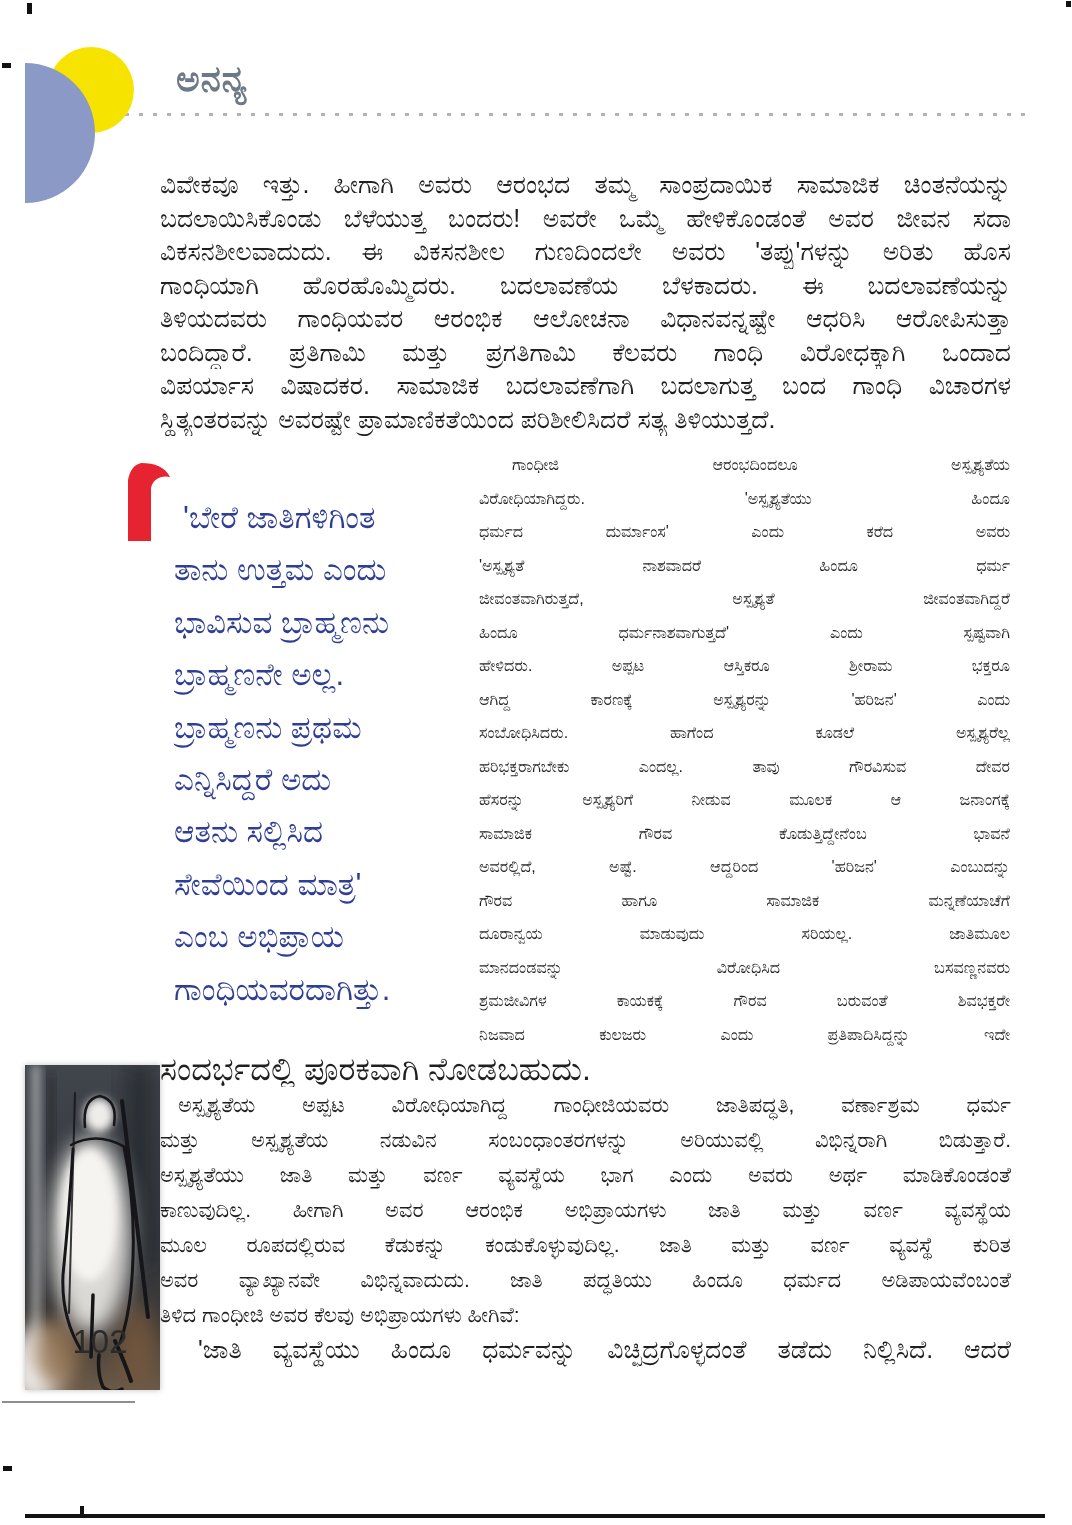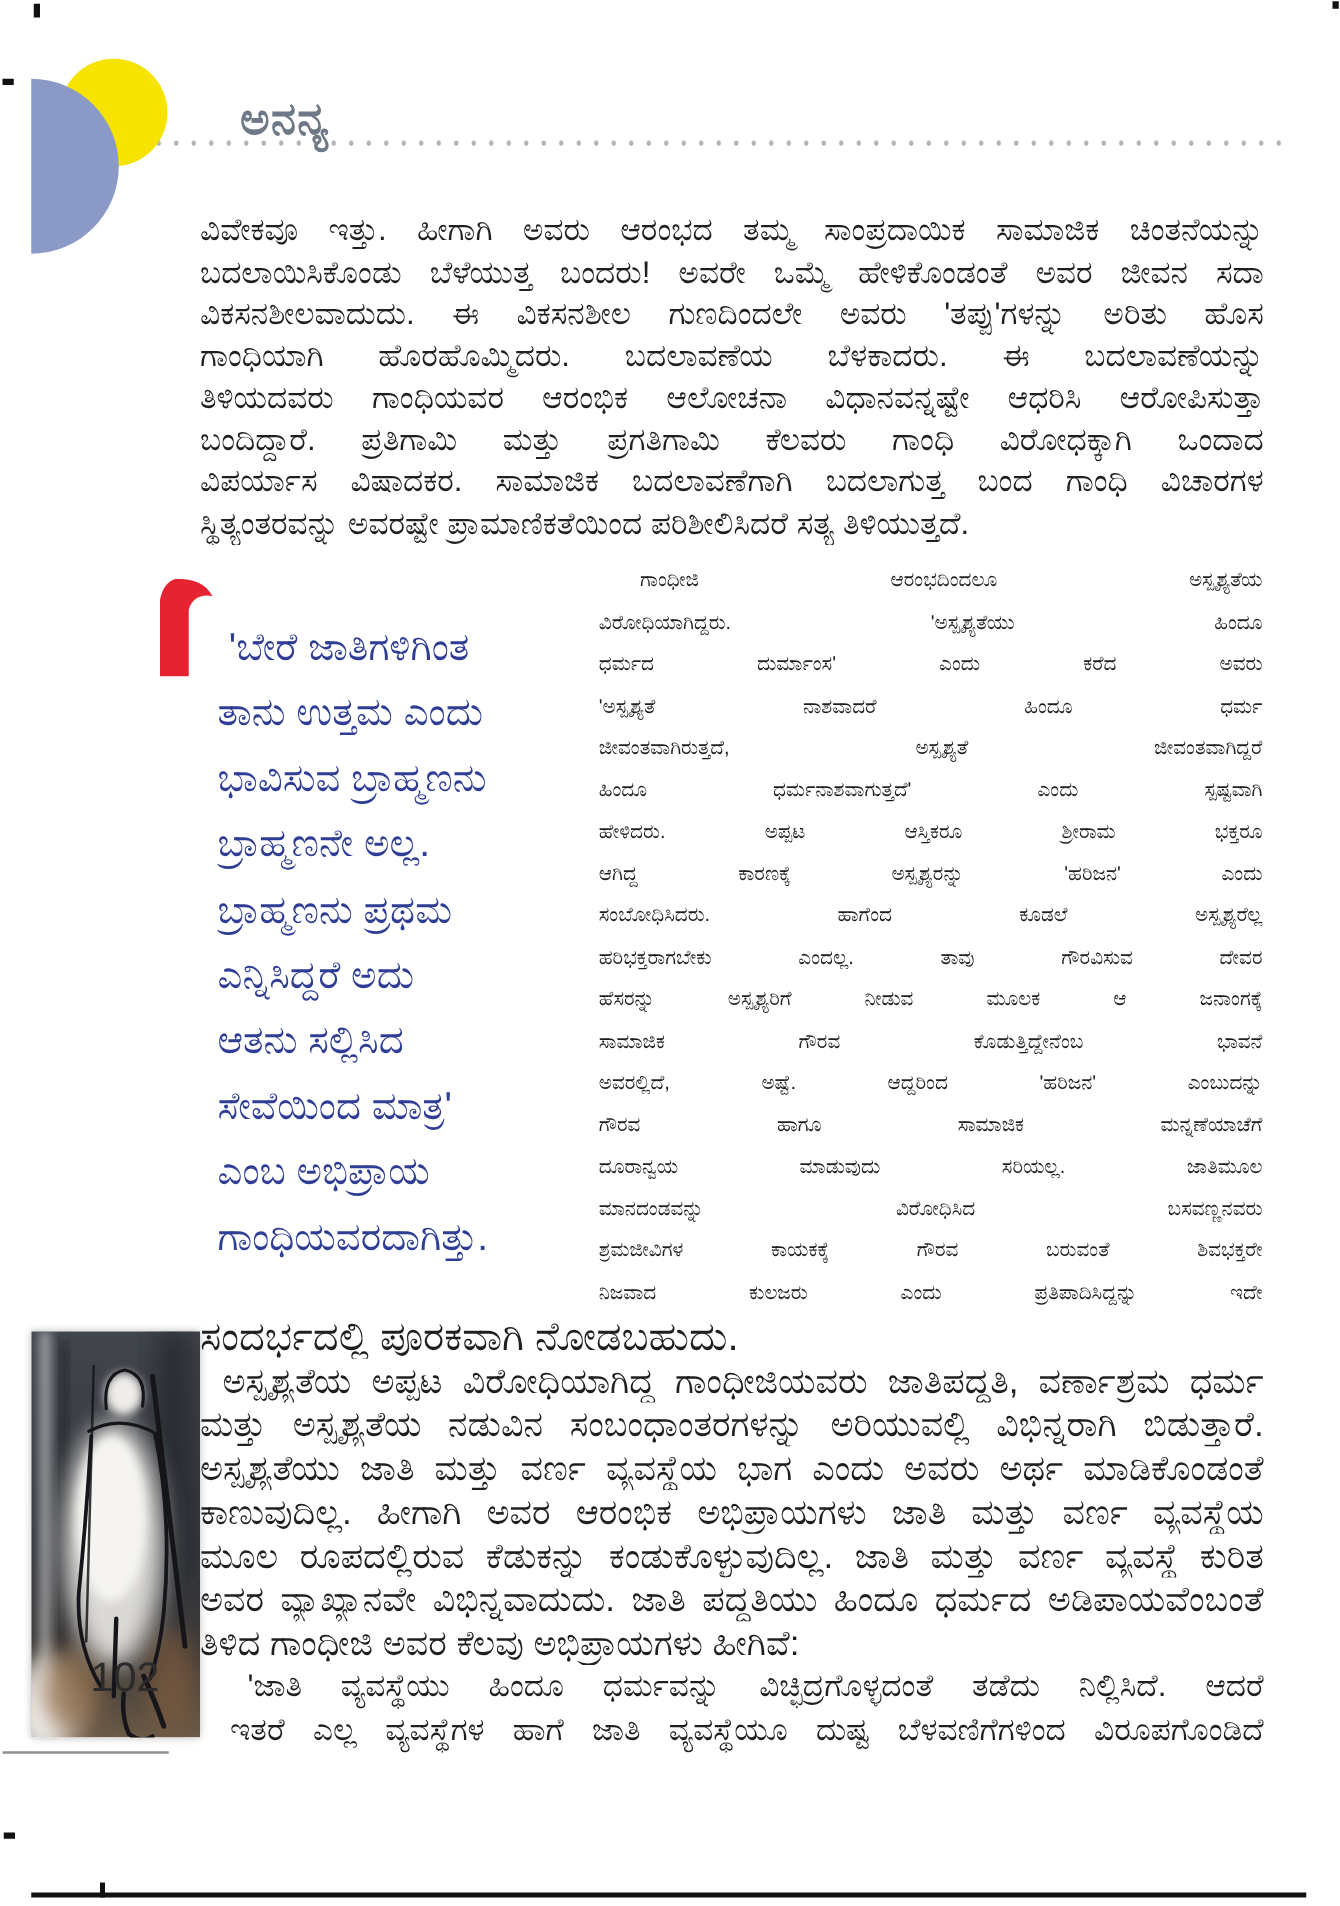--- a/index.html
+++ b/index.html
@@ -18,21 +18,21 @@
 
   
   .half-circle{
     position:absolute;left:25px;top:63px;width:70px;height:140px;
     border-radius:0 70px 70px 0;z-index:2;
   }
   .yellow-circle{
     position:absolute;left:48px;top:47px;width:86px;height:86px;border-radius:50%;z-index:1;
   }
   .page-title{
-    position:absolute;left:176px;top:58px;margin:16px;font-size:36px;font-weight:600;
+    position:absolute;left:176px;top:58px;margin:0;font-size:36px;font-weight:600;
     letter-spacing:1px;z-index:3;
   }
   .dotted-rule{
     position:absolute;left:120px;top:110px;width:912px;height:9px;
     background-image:radial-gradient(circle 2px,#b3b3b3 95%,rgba(0,0,0,0) 100%);
     background-size:14px 9px;background-repeat:repeat-x;background-position:0 center;
   }
 
   
   .tb{position:absolute;}
@@ -49,21 +49,21 @@
   #right-col .tl{height:33.5px;line-height:33.5px;}
 
   .pull-quote{position:absolute;left:128px;top:463px;width:345px;height:560px;}
   .quote-mark{position:absolute;left:0;top:0;}
   #pq-text{left:174px;top:492px;width:300px;font-size:31px;font-weight:500;--ind:9px;}
   #pq-text .tl,#pq-text .tl-end{
     height:52.4px;line-height:52.4px;text-align:center;text-align-last:left;overflow:hidden;
   }
 
   #closing-line{left:160px;top:1052px;width:851px;font-size:32px;line-height:35px;height:35px;overflow:hidden;}
-  #para3{left:160px;top:1087px;width:851px;font-size:28px;--ind:18px;}
+  #para3{left:160px;top:1087px;width:851px;font-size:21px;--ind:18px;}
   #para3 .tl{height:35px;line-height:35px;}
   #para4{left:160px;top:1332px;width:851px;font-size:25px;--ind:14px;}
   #para4 .tl{height:35px;line-height:35px;margin-left:24px;}
 
   
   .illustration{
     position:absolute;left:25px;top:1065px;width:135px;height:325px;margin:0;
     box-shadow:0 0 6px rgba(0,0,0,.25);
   }
   .illustration svg{display:block;width:100%;height:100%;}
@@ -148,21 +148,20 @@
       <div class="tl">ಅಸ್ಪೃಶ್ಯತೆಯ ಅಪ್ಪಟ ವಿರೋಧಿಯಾಗಿದ್ದ ಗಾಂಧೀಜಿಯವರು ಜಾತಿಪದ್ಧತಿ, ವರ್ಣಾಶ್ರಮ ಧರ್ಮ</div>
       <div class="tl">ಮತ್ತು ಅಸ್ಪೃಶ್ಯತೆಯ ನಡುವಿನ ಸಂಬಂಧಾಂತರಗಳನ್ನು ಅರಿಯುವಲ್ಲಿ ವಿಭಿನ್ನರಾಗಿ ಬಿಡುತ್ತಾರೆ.</div>
       <div class="tl">ಅಸ್ಪೃಶ್ಯತೆಯು ಜಾತಿ ಮತ್ತು ವರ್ಣ ವ್ಯವಸ್ಥೆಯ ಭಾಗ ಎಂದು ಅವರು ಅರ್ಥ ಮಾಡಿಕೊಂಡಂತೆ</div>
       <div class="tl">ಕಾಣುವುದಿಲ್ಲ. ಹೀಗಾಗಿ ಅವರ ಆರಂಭಿಕ ಅಭಿಪ್ರಾಯಗಳು ಜಾತಿ ಮತ್ತು ವರ್ಣ ವ್ಯವಸ್ಥೆಯ</div>
       <div class="tl">ಮೂಲ ರೂಪದಲ್ಲಿರುವ ಕೆಡುಕನ್ನು ಕಂಡುಕೊಳ್ಳುವುದಿಲ್ಲ. ಜಾತಿ ಮತ್ತು ವರ್ಣ ವ್ಯವಸ್ಥೆ ಕುರಿತ</div>
       <div class="tl">ಅವರ ವ್ಯಾಖ್ಯಾನವೇ ವಿಭಿನ್ನವಾದುದು. ಜಾತಿ ಪದ್ಧತಿಯು ಹಿಂದೂ ಧರ್ಮದ ಅಡಿಪಾಯವೆಂಬಂತೆ</div>
       <div class="tl tl-end">ತಿಳಿದ ಗಾಂಧೀಜಿ ಅವರ ಕೆಲವು ಅಭಿಪ್ರಾಯಗಳು ಹೀಗಿವೆ:</div>
     </section>
   <section class="tb indent-first" id="para4">
       <div class="tl">'ಜಾತಿ ವ್ಯವಸ್ಥೆಯು ಹಿಂದೂ ಧರ್ಮವನ್ನು ವಿಚ್ಛಿದ್ರಗೊಳ್ಳದಂತೆ ತಡೆದು ನಿಲ್ಲಿಸಿದೆ. ಆದರೆ</div>
-      <div class="tl">ಇತರೆ ಎಲ್ಲ ವ್ಯವಸ್ಥೆಗಳ ಹಾಗೆ ಜಾತಿ ವ್ಯವಸ್ಥೆಯೂ ದುಷ್ಟ ಬೆಳವಣಿಗೆಗಳಿಂದ ವಿರೂಪಗೊಂಡಿದೆ</div>
     </section>
 
   <figure class="illustration">
     <svg viewBox="0 0 135 325" preserveAspectRatio="none" aria-hidden="true">
       <defs>
         <linearGradient id="bgG" x1="0" y1="0" x2="0" y2="1">
           <stop offset="0" stop-color="#41454c"></stop>
           <stop offset="0.55" stop-color="#33363c"></stop>
           <stop offset="0.8" stop-color="#3d3a38"></stop>
           <stop offset="1" stop-color="#6b5a48"></stop>

